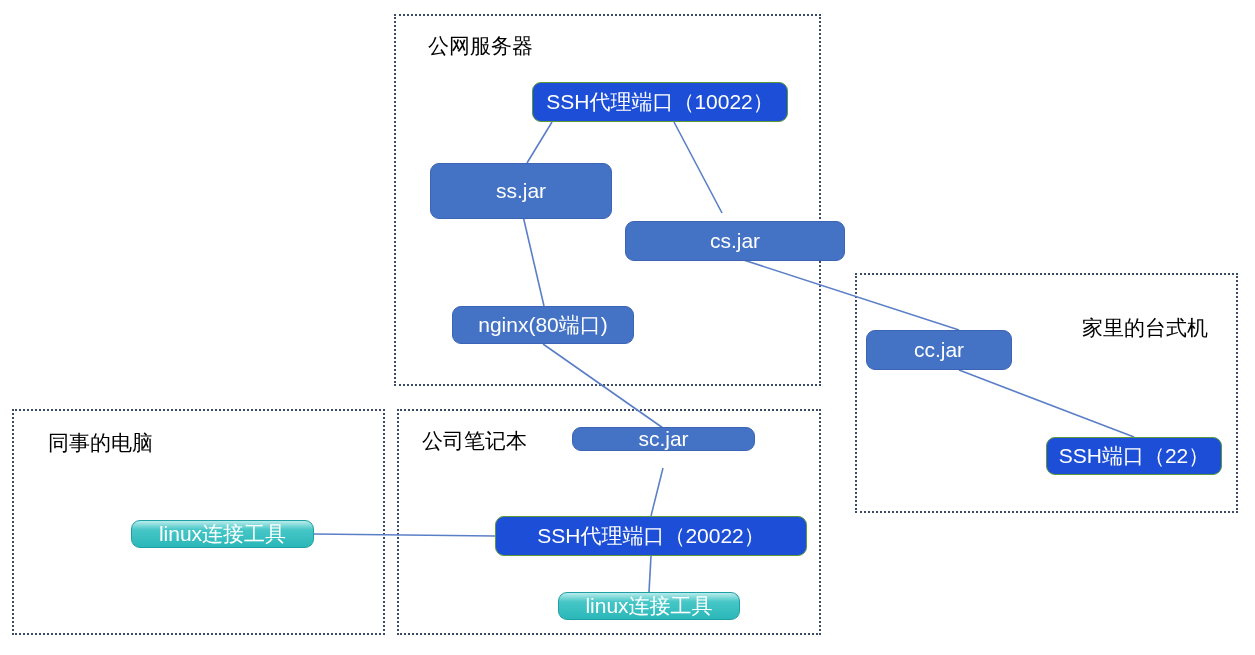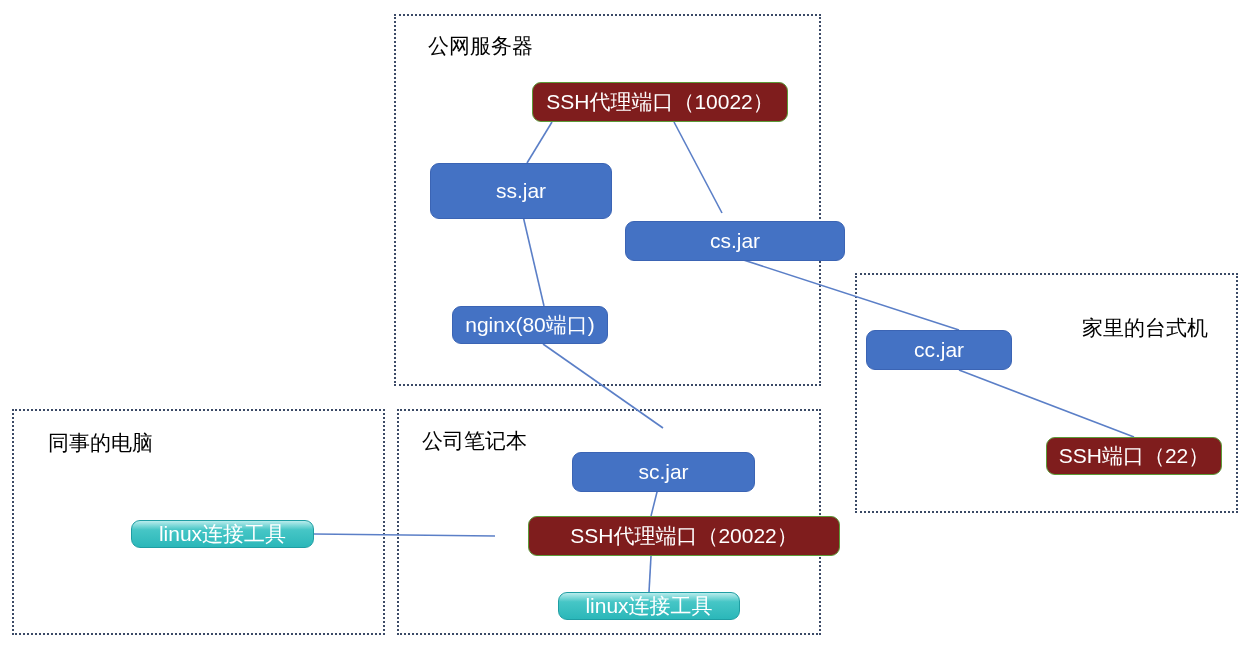--- a/index.html
+++ b/index.html
@@ -42,21 +42,21 @@
     font-size: 21px;
     line-height: 24px;
     white-space: nowrap;
     z-index: 5;
   }
   .node-blue {
     background: #4472c4;
     border: 1px solid #3b64b4;
   }
   .node-green {
-    background: #7f1d1d;
+    background: #1d4ed8;
     border: 1px solid #5c9a38;
   }
   .node-teal {
     background: linear-gradient(180deg, #b9ecec 0%, #46c6c6 34%, #2bb7b9 100%);
     border: 1px solid #1f9ea3;
     font-size: 21px;
   }
   svg.links {
     position: absolute;
     left: 0;
@@ -95,22 +95,22 @@
       <div class="group-title" style="left: 48px; top: 430px;">同事的电脑</div>
       <div class="group" style="left: 397px; top: 409px; width: 424px; height: 226px;"></div>
       <div class="group-title" style="left: 422px; top: 428px;">公司笔记本</div>
       <div class="group" style="left: 855px; top: 273px; width: 383px; height: 240px;"></div>
       <div class="group-title" style="left: 1082px; top: 315px;">家里的台式机</div>
     </div>
   <div id="nodes-layer">
       <div class="node node-green" style="left: 532px; top: 82px; width: 256px; height: 40px;">SSH代理端口（10022）</div>
       <div class="node node-blue" style="left: 430px; top: 163px; width: 182px; height: 56px;">ss.jar</div>
       <div class="node node-blue" style="left: 625px; top: 213px; width: 220px; height: 40px; margin-top: 8px;">cs.jar</div>
-      <div class="node node-blue" style="left: 452px; top: 306px; width: 156px; height: 38px;">nginx(80端口)</div>
+      <div class="node node-blue" style="left: 452px; top: 306px; width: 182px; height: 38px;">nginx(80端口)</div>
       <div class="node node-blue" style="left: 866px; top: 330px; width: 146px; height: 40px;">cc.jar</div>
       <div class="node node-green" style="left: 1046px; top: 437px; width: 176px; height: 38px;">SSH端口（22）</div>
-      <div class="node node-blue" style="left: 572px; top: 452px; width: 183px; height: 40px;">sc.jar</div>
-      <div class="node node-green" style="left: 495px; top: 516px; width: 312px; height: 40px; margin-left: 33px;">SSH代理端口（20022）</div>
+      <div class="node node-blue" style="left: 572px; top: 427px; width: 183px; height: 24px;">sc.jar</div>
+      <div class="node node-green" style="left: 495px; top: 516px; width: 312px; height: 40px;">SSH代理端口（20022）</div>
       <div class="node node-teal" style="left: 131px; top: 520px; width: 183px; height: 28px;">linux连接工具</div>
       <div class="node node-teal" style="left: 558px; top: 592px; width: 182px; height: 28px;">linux连接工具</div>
     </div>
 
 </div>
 
 </body></html>

